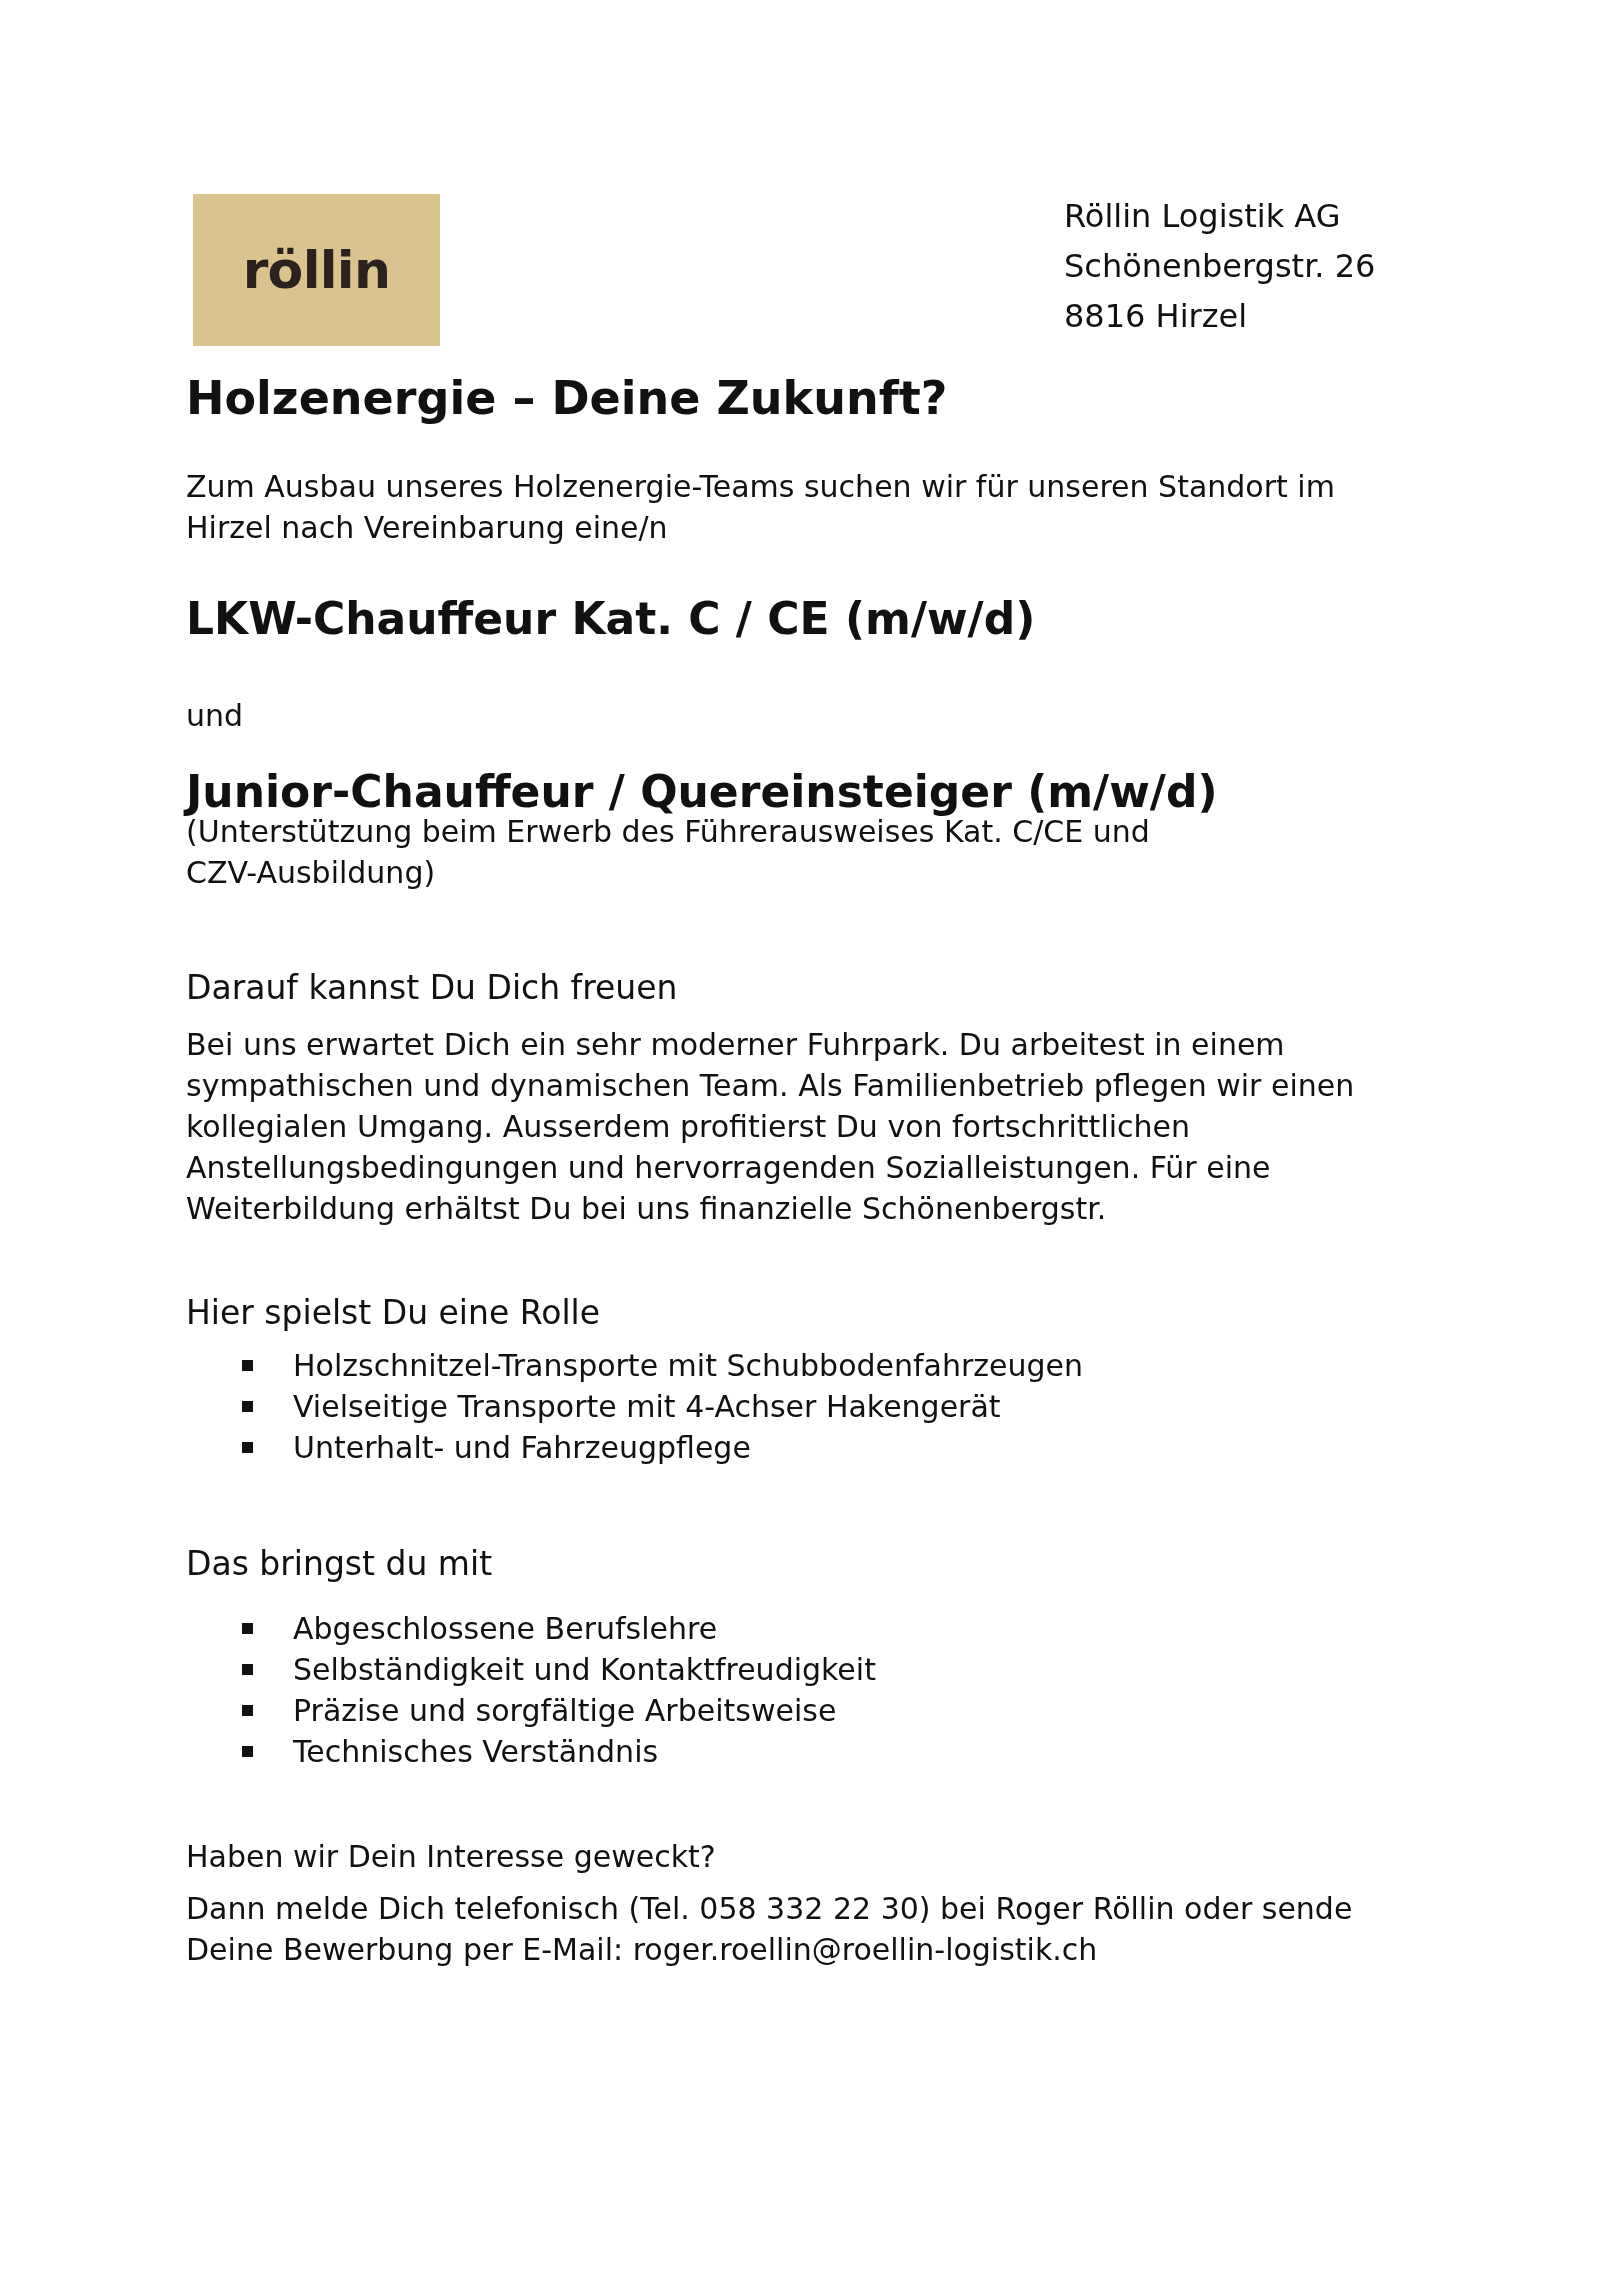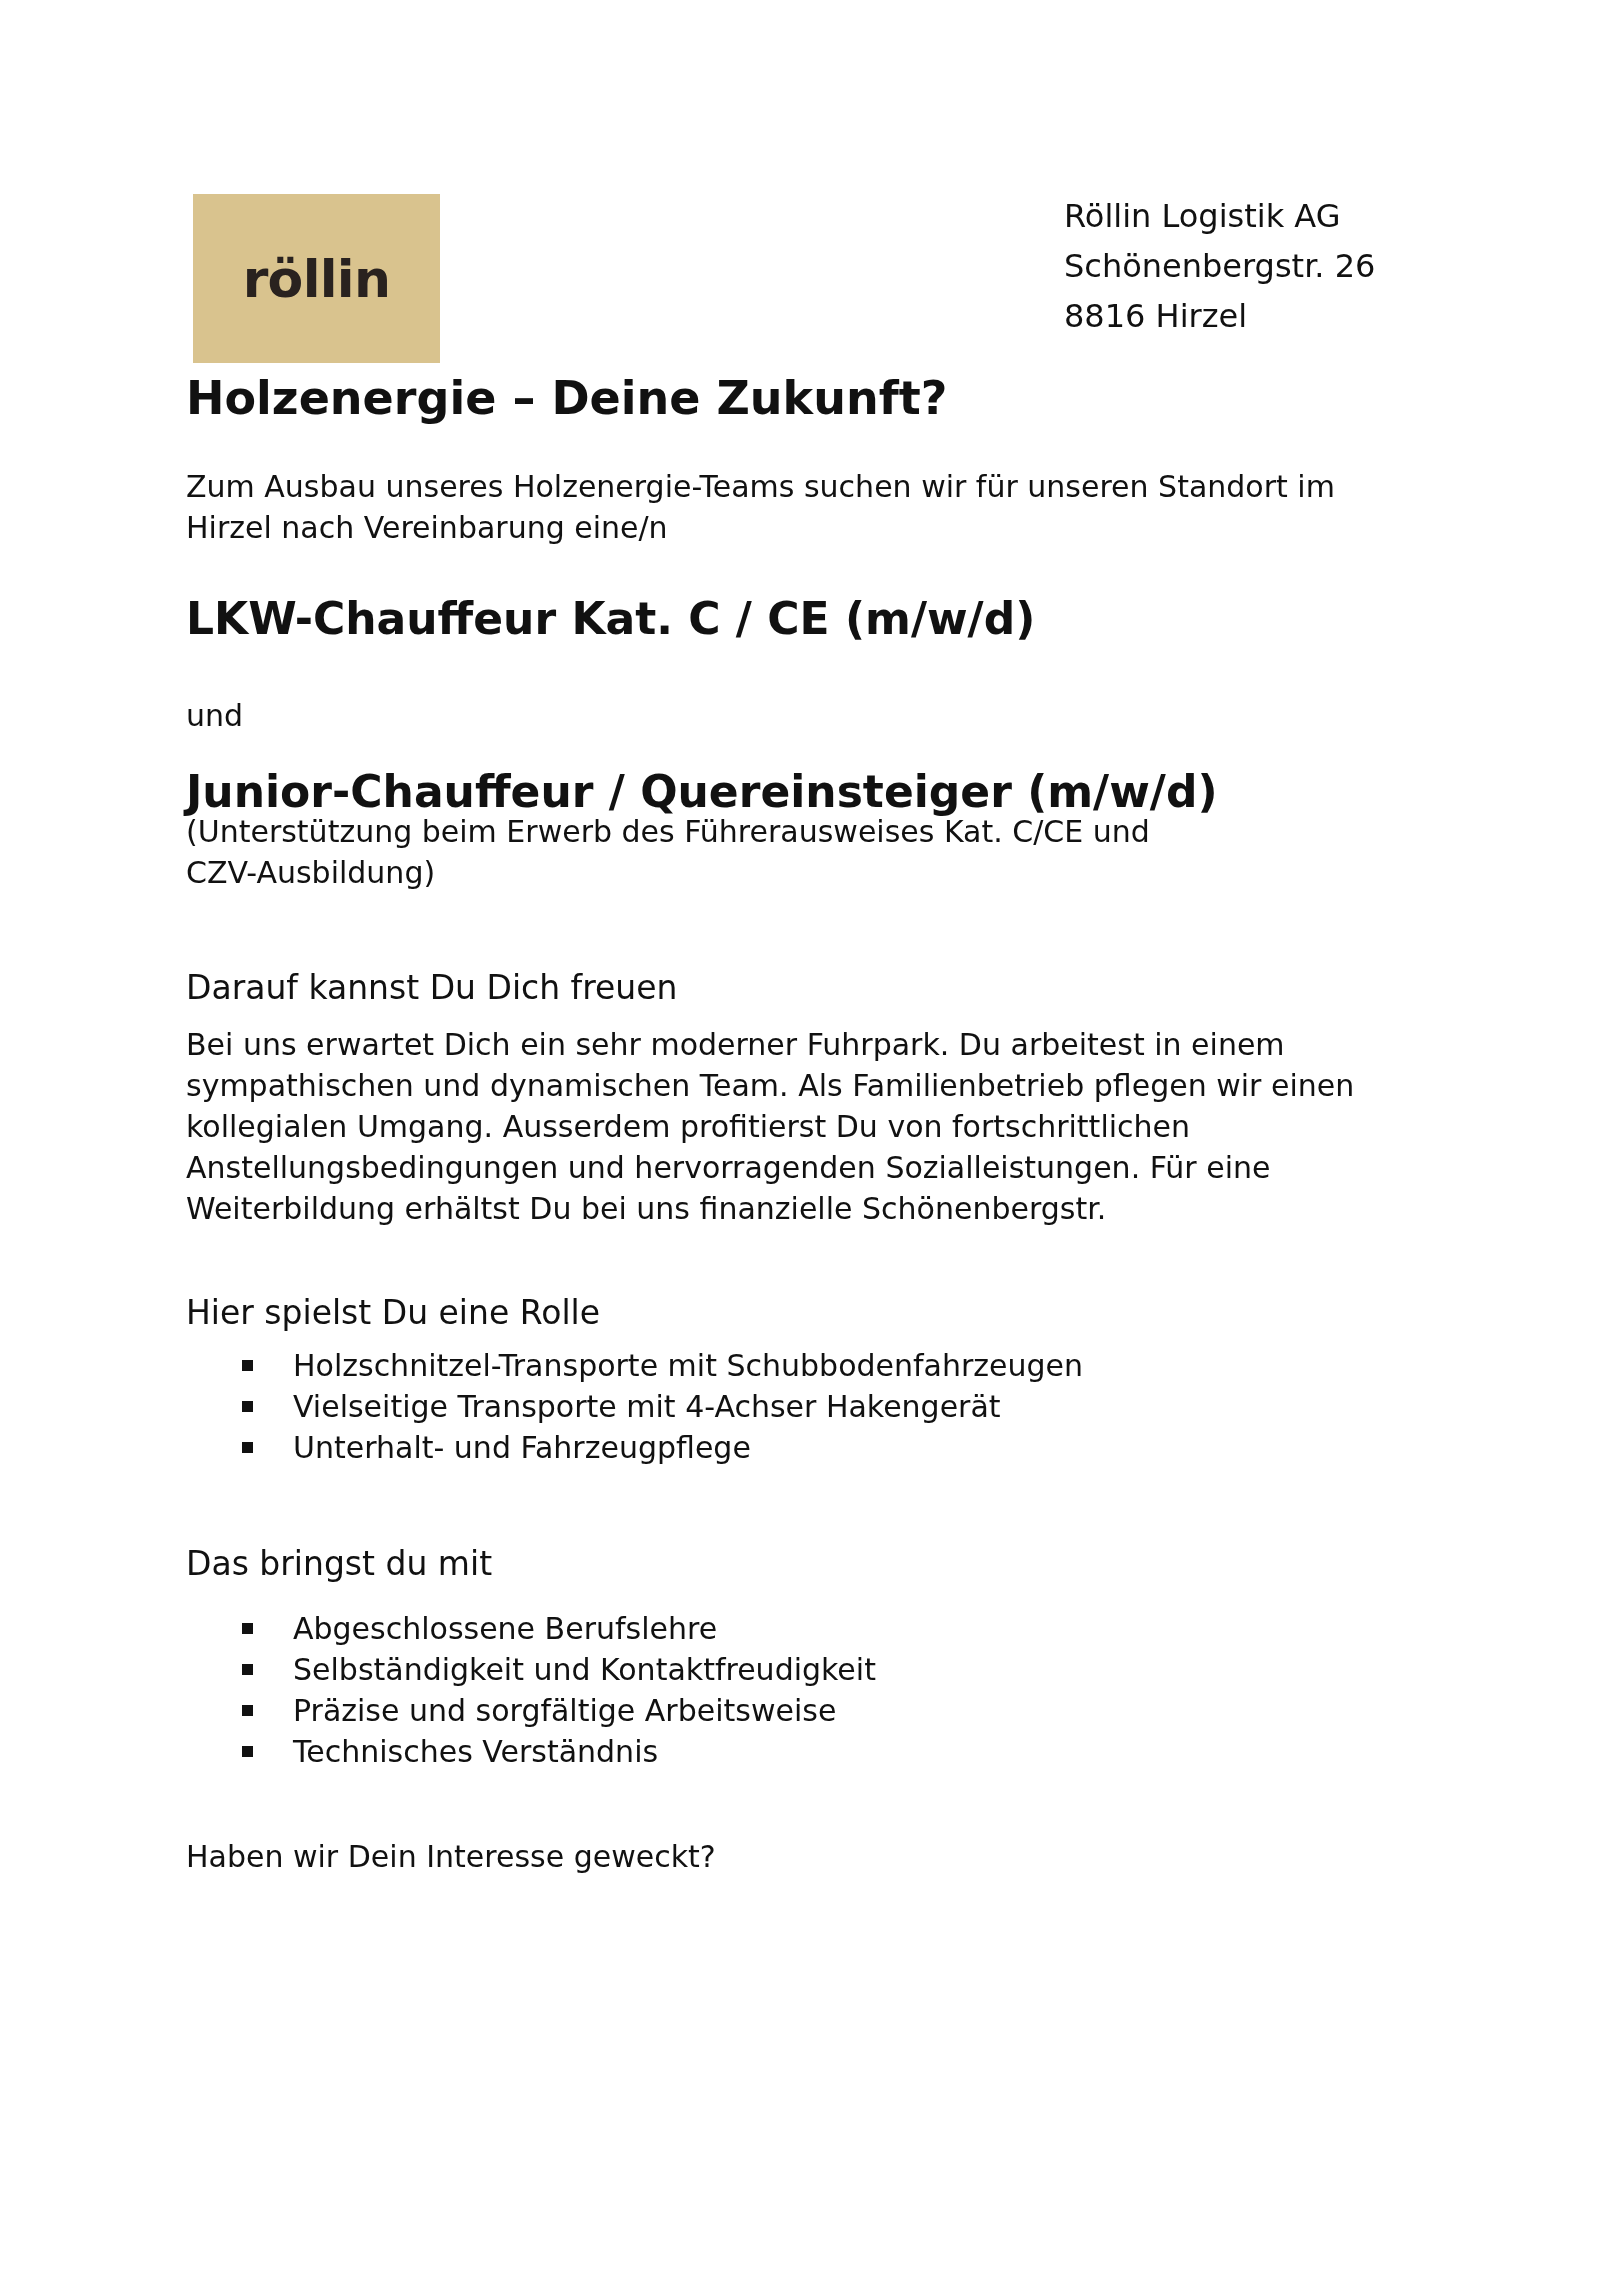--- a/index.html
+++ b/index.html
@@ -12,21 +12,21 @@
     color: #111111;
     overflow: hidden;
   }
   .abs { position: absolute; left: 186px; }
   .line { display: block; white-space: nowrap; }
 
   
   .logo {
     position: absolute;
     left: 193px; top: 194px;
-    width: 247px; height: 169px;
+    width: 247px; height: 152px;
     display: flex; align-items: center; justify-content: center;
   }
   .logo-text {
     font-size: 52px; font-weight: bold; letter-spacing: -0.7px;
     line-height: 1;
   }
 
   
   .address {
     position: absolute;
@@ -140,15 +140,19 @@
       <span class="bullet-square"></span>
       <span>Präzise und sorgfältige Arbeitsweise</span>
     </div>
     <div class="bullet-item">
       <span class="bullet-square"></span>
       <span>Technisches Verständnis</span>
     </div>
   </div>
 
   <div class="abs body-text outro-question">Haben wir Dein Interesse geweckt?</div>
+  <div class="abs body-text outro-contact">
+    <span class="line">Dann melde Dich telefonisch (Tel. 058 332 22 30) bei Roger Röllin oder sende</span>
+    <span class="line">Deine Bewerbung per E-Mail: roger.roellin@roellin-logistik.ch</span>
+  </div>
 
 </div>
 
 
 </body></html>

